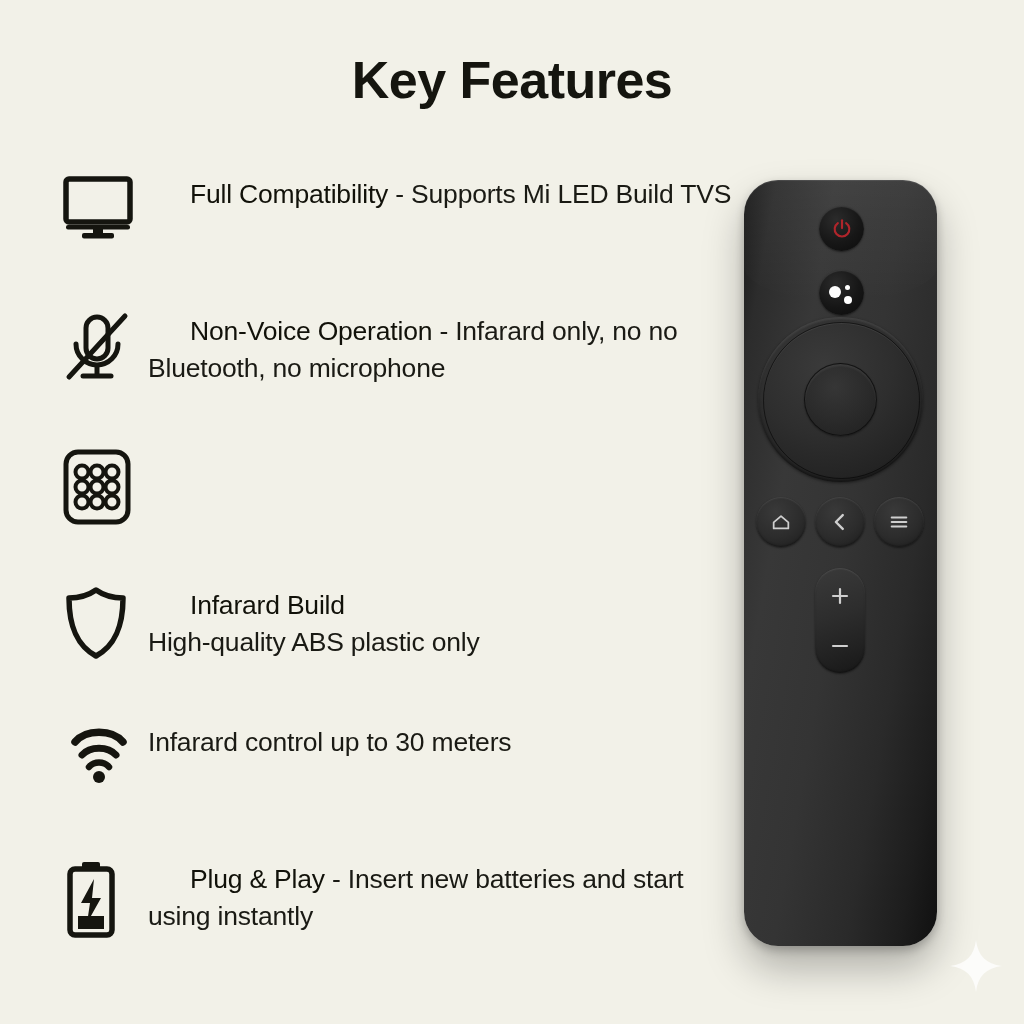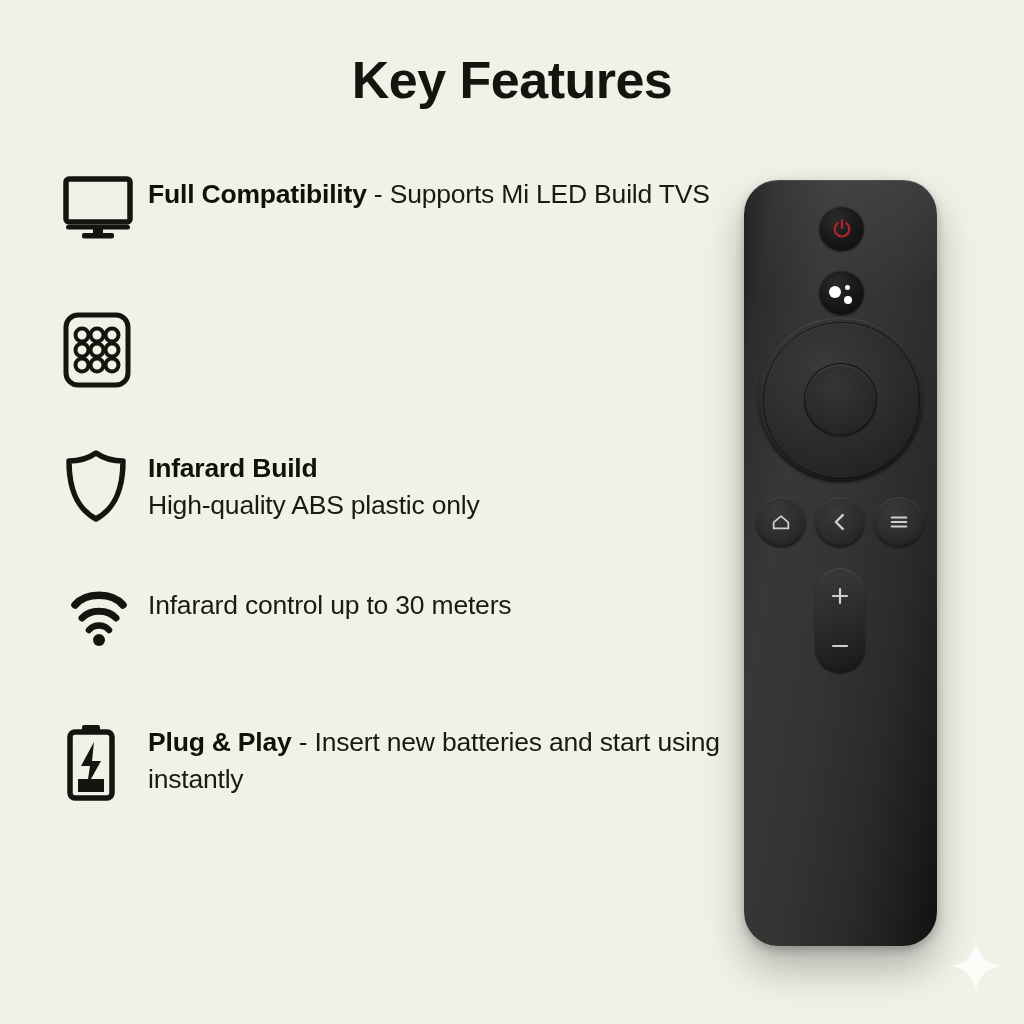--- a/index.html
+++ b/index.html
@@ -70,22 +70,23 @@
     flex: 1;
     padding-top: 6px;
     font-size: 26.5px;
     line-height: 37px;
     color: #1A1A14;
     font-family: "Liberation Sans", sans-serif;
     letter-spacing: -0.2px;
   }
 
   .feature-text .ft-title {
-    font-weight: 700;
+    font-weight: 400;
     color: #111109;
+    margin-left: 42px;
   }
 
   .feature-text .ft-dash {
     font-weight: 400;
   }
 
   .feature-text .ft-desc {
     font-weight: 400;
   }
 
@@ -284,20 +285,34 @@
           <rect x="4" y="51" width="64" height="4.5" rx="2" fill="#15150F"></rect>
           <rect x="31" y="54" width="10" height="7" fill="#15150F"></rect>
           <rect x="20" y="59" width="32" height="5.5" rx="2" fill="#15150F"></rect>
         </svg>
       </span>
       <div class="feature-text">
         <span class="ft-title">Full Compatibility</span><span class="ft-dash"> - </span><span class="ft-desc">Supports Mi LED Build TVS</span>
       </div>
     </div>
 
+    <div class="feature">
+      <span class="feature-icon">
+        <svg width="72" height="72" viewBox="0 0 72 72" fill="none">
+          <rect x="24" y="6" width="22" height="42" rx="11" stroke="#15150F" stroke-width="5"></rect>
+          <path d="M14 33c0 11.6 9.4 21 21 21s21-9.4 21-21" stroke="#15150F" stroke-width="5" stroke-linecap="round"></path>
+          <line x1="35" y1="54" x2="35" y2="64" stroke="#15150F" stroke-width="5"></line>
+          <line x1="21" y1="65" x2="49" y2="65" stroke="#15150F" stroke-width="5" stroke-linecap="round"></line>
+          <line x1="7" y1="66" x2="63" y2="5" stroke="#15150F" stroke-width="5" stroke-linecap="round"></line>
+        </svg>
+      </span>
+      <div class="feature-text">
+        <span class="ft-title">Non-Voice Operation</span><span class="ft-dash"> - </span><span class="ft-desc">Infarard only, no no Bluetooth, no microphone</span>
+      </div>
+    </div>
 
     <div class="feature">
       <span class="feature-icon">
         <svg width="70" height="78" viewBox="0 0 70 78" fill="none">
           <rect x="4" y="4" width="62" height="70" rx="12" stroke="#15150F" stroke-width="5"></rect>
           <circle cx="20" cy="24" r="6.5" stroke="#15150F" stroke-width="4"></circle>
           <circle cx="35" cy="24" r="6.5" stroke="#15150F" stroke-width="4"></circle>
           <circle cx="50" cy="24" r="6.5" stroke="#15150F" stroke-width="4"></circle>
           <circle cx="20" cy="39" r="6.5" stroke="#15150F" stroke-width="4"></circle>
           <circle cx="35" cy="39" r="6.5" stroke="#15150F" stroke-width="4"></circle>

